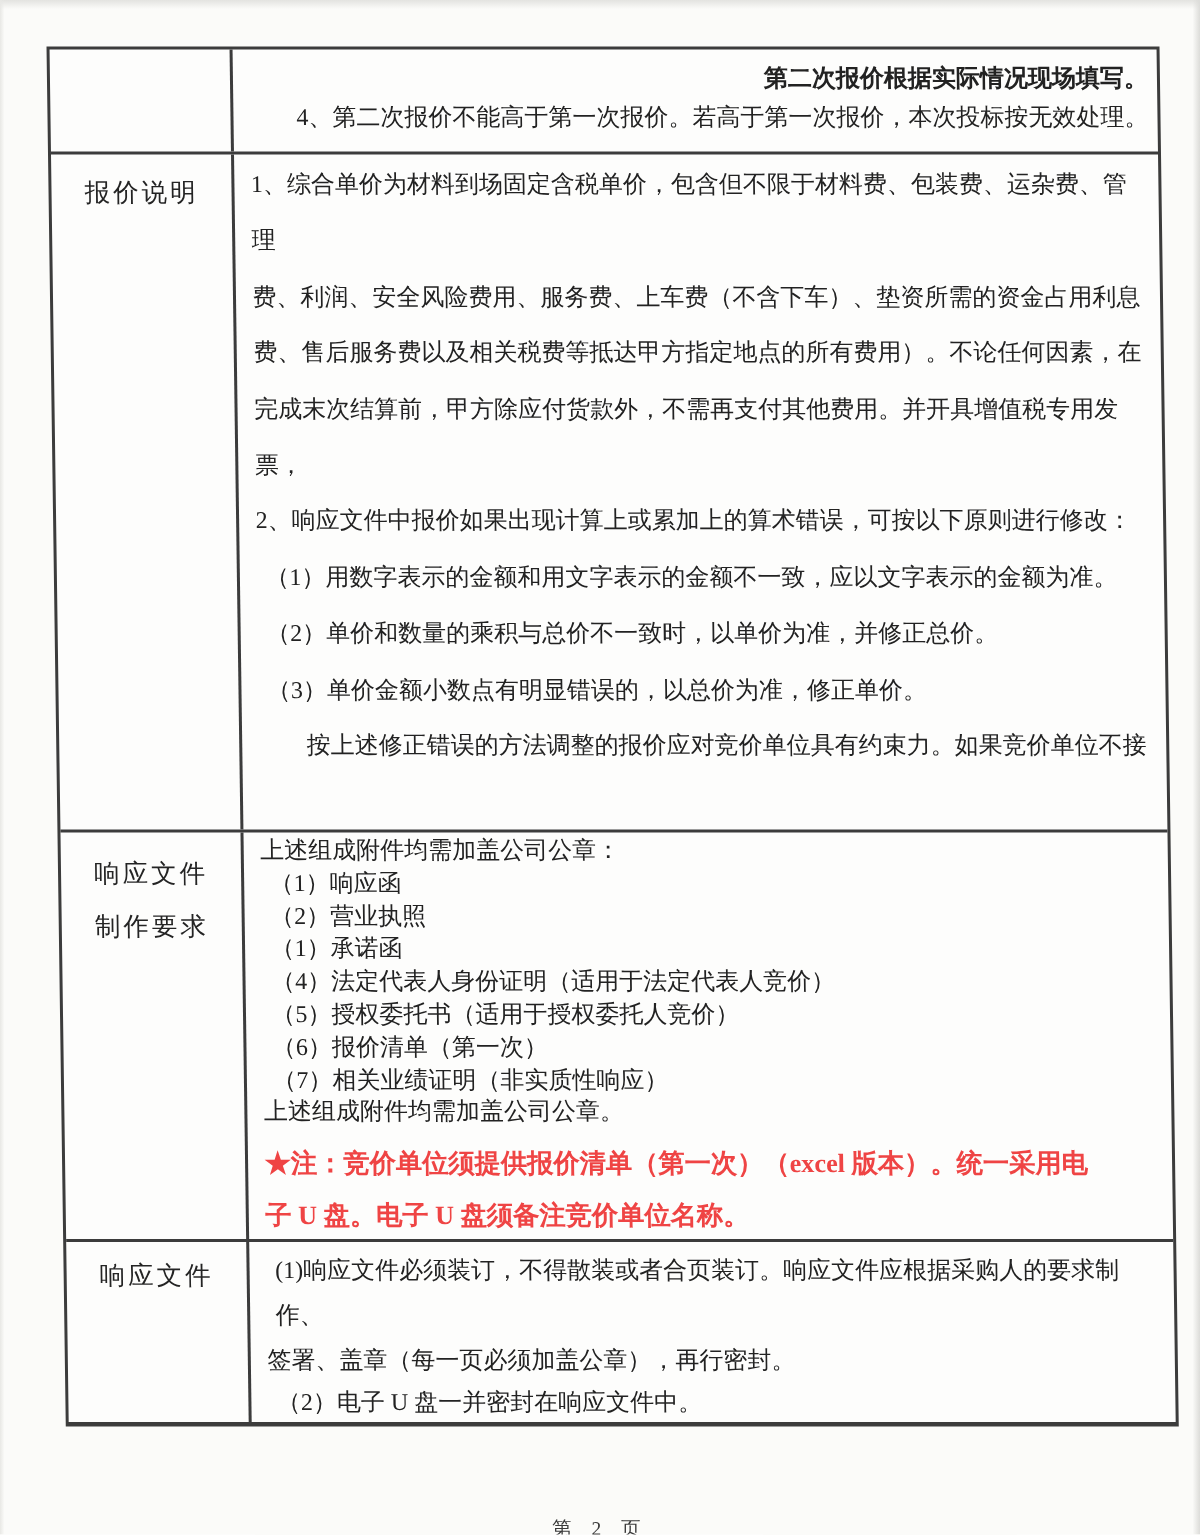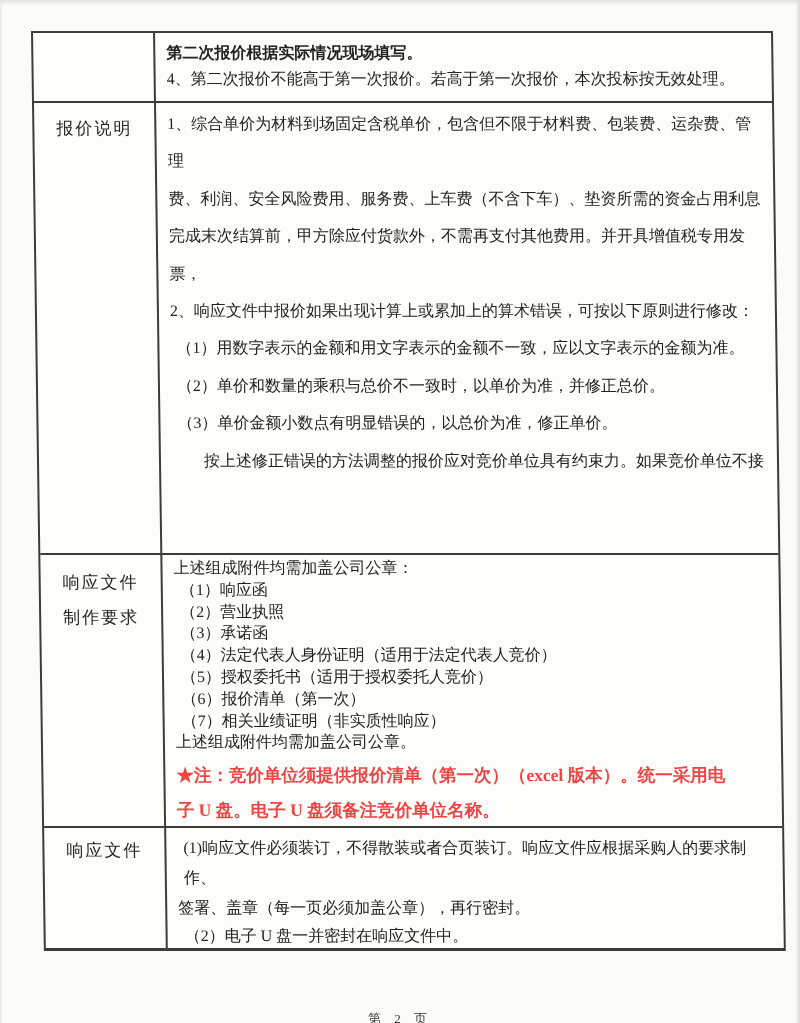--- a/index.html
+++ b/index.html
@@ -32,21 +32,21 @@
   .paper-table {
     position:absolute; left:31px; top:31px; width:742px;
     border:2px solid #3c3c3c;
     border-bottom-width:3px;
     background:#fdfdfc;
     transform:skewX(0.8deg);
     transform-origin:0 0;
   }
   .t-row { display:flex; width:100%; }
   .t-row + .t-row { border-top:2px solid #3c3c3c; }
-  .row-0 { height:68px; }
+  .row-0 { height:68px;text-align:right; }
   .row-1 { height:452px; }
   .row-2 { height:273px; }
   .row-3 { height:122px; }
 
   .t-label {
     width:122px; flex:0 0 122px;
     border-right:2px solid #3c3c3c;
     text-align:center;
     font-size:17px;
     letter-spacing:2px;
@@ -107,40 +107,41 @@
     </div>
   </div>
 
   <div class="t-row row-1">
     <div class="t-label">
       <div>报价说明</div>
     </div>
     <div class="t-content">
       <div class="line">1、综合单价为材料到场固定含税单价，包含但不限于材料费、包装费、运杂费、管理</div>
       <div class="line">费、利润、安全风险费用、服务费、上车费（不含下车）、垫资所需的资金占用利息</div>
+      <div class="line">费、售后服务费以及相关税费等抵达甲方指定地点的所有费用）。不论任何因素，在</div>
       <div class="line">完成末次结算前，甲方除应付货款外，不需再支付其他费用。并开具增值税专用发票，</div>
       <div class="line">2、响应文件中报价如果出现计算上或累加上的算术错误，可按以下原则进行修改：</div>
       <div class="line ind-sm">（1）用数字表示的金额和用文字表示的金额不一致，应以文字表示的金额为准。</div>
       <div class="line ind-sm">（2）单价和数量的乘积与总价不一致时，以单价为准，并修正总价。</div>
       <div class="line ind-sm">（3）单价金额小数点有明显错误的，以总价为准，修正单价。</div>
       <div class="line ind-2ch">按上述修正错误的方法调整的报价应对竞价单位具有约束力。如果竞价单位不接</div>
 
     </div>
   </div>
 
   <div class="t-row row-2">
     <div class="t-label">
       <div>响应文件</div>
       <div>制作要求</div>
     </div>
     <div class="t-content">
       <div class="line">上述组成附件均需加盖公司公章：</div>
       <div class="line ind-sm">（1）响应函</div>
       <div class="line ind-sm">（2）营业执照</div>
-      <div class="line ind-sm">（3）承诺函</div>
+      <div class="line ind-sm">（1）承诺函</div>
       <div class="line ind-sm">（4）法定代表人身份证明（适用于法定代表人竞价）</div>
       <div class="line ind-sm">（5）授权委托书（适用于授权委托人竞价）</div>
       <div class="line ind-sm">（6）报价清单（第一次）</div>
       <div class="line ind-sm">（7）相关业绩证明（非实质性响应）</div>
       <div class="line">上述组成附件均需加盖公司公章。</div>
       <div class="note">
         <div class="line">★注：竞价单位须提供报价清单（第一次）（excel 版本）。统一采用电</div>
         <div class="line">子 U 盘。电子 U 盘须备注竞价单位名称。</div>
       </div>
     </div>

